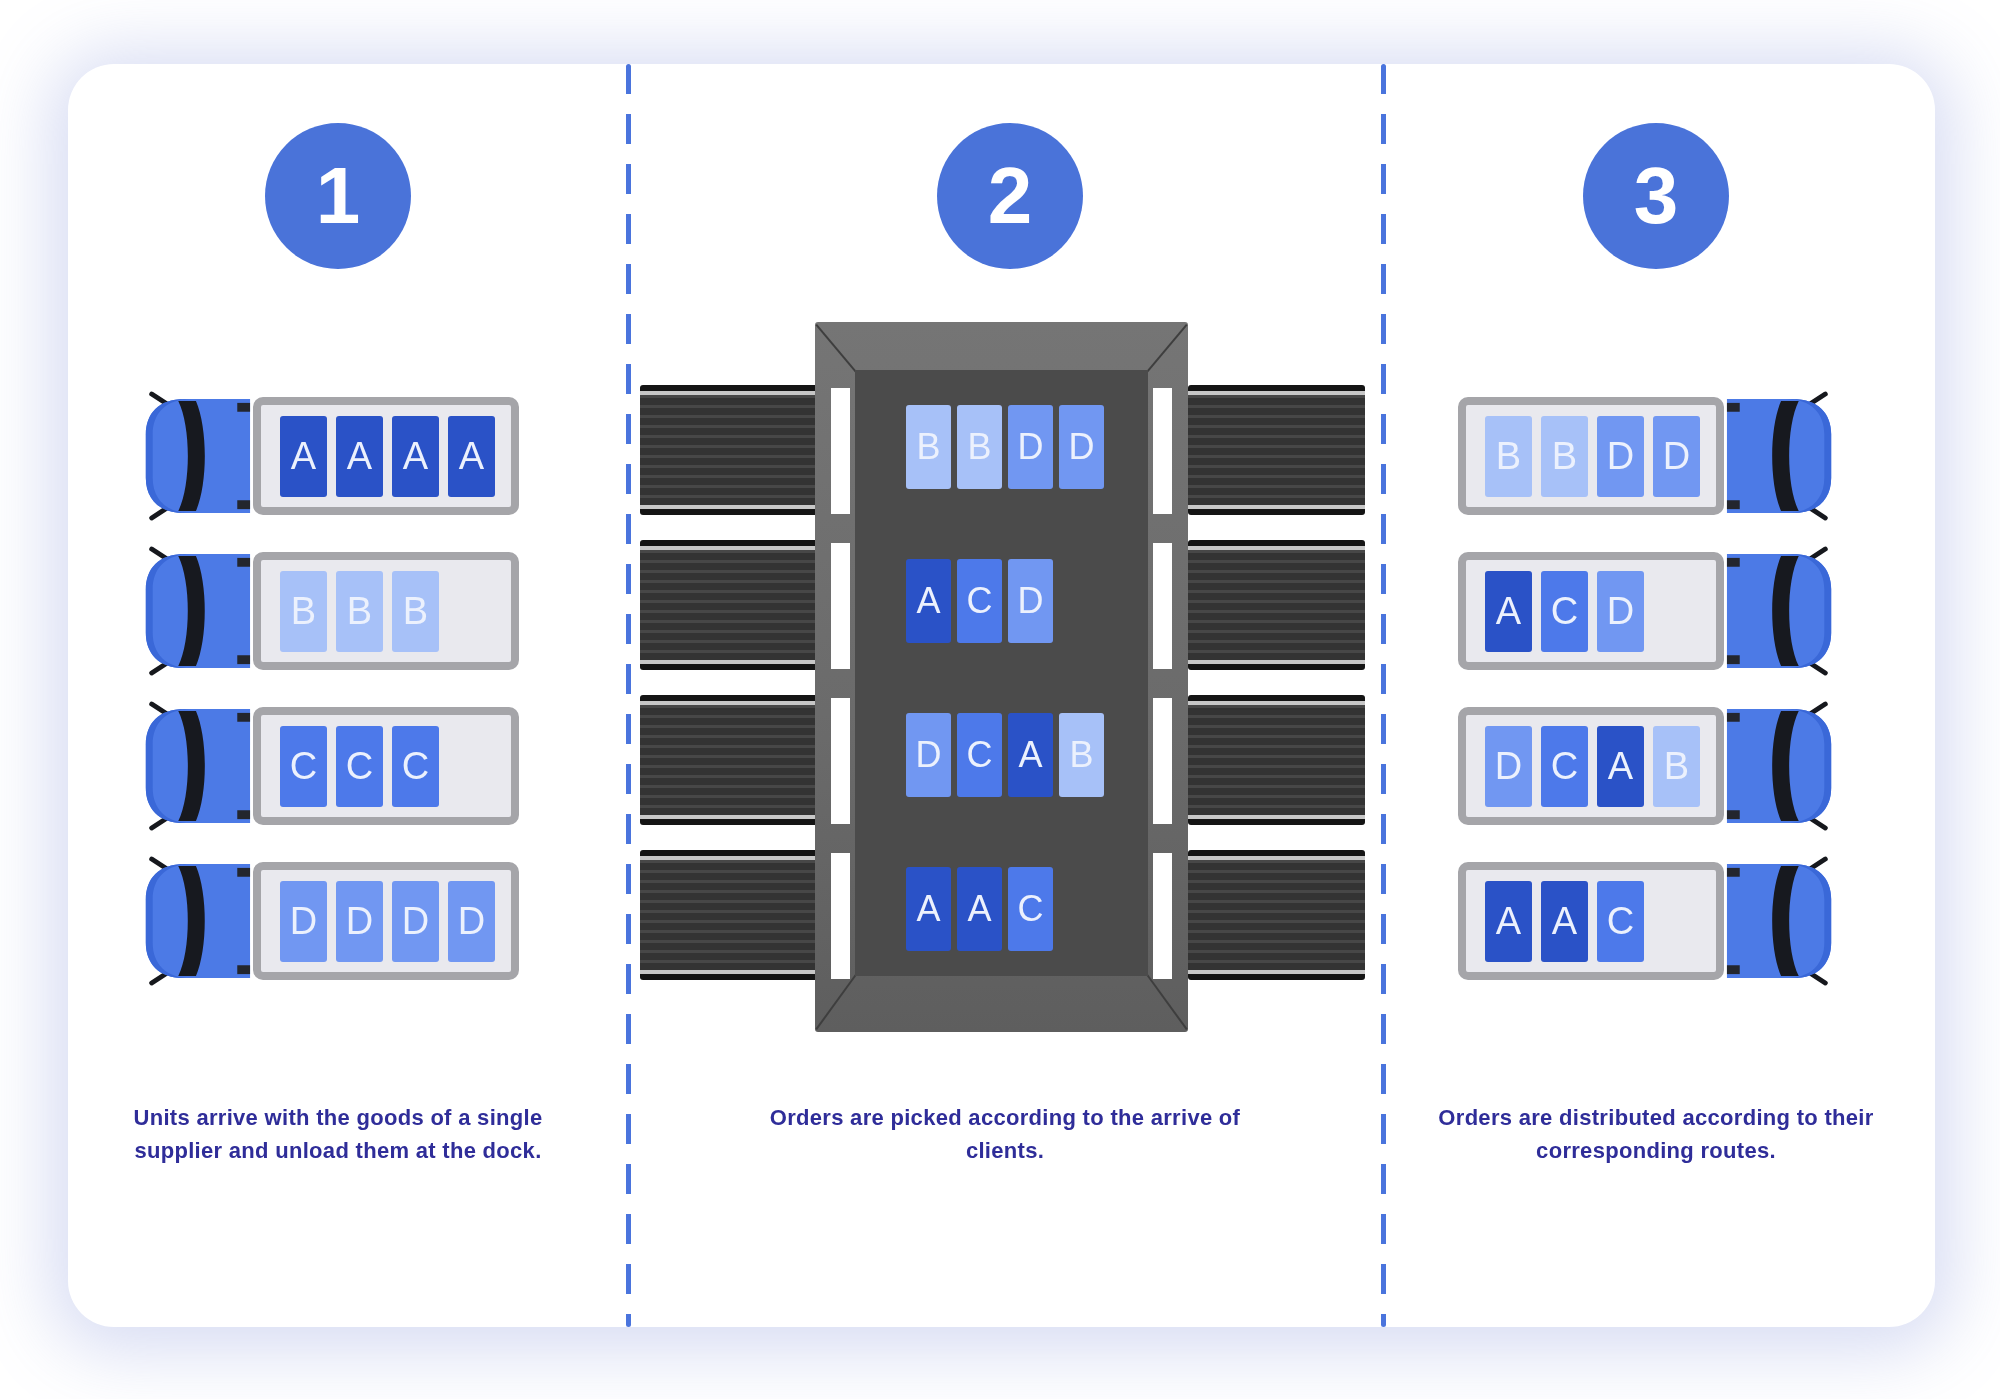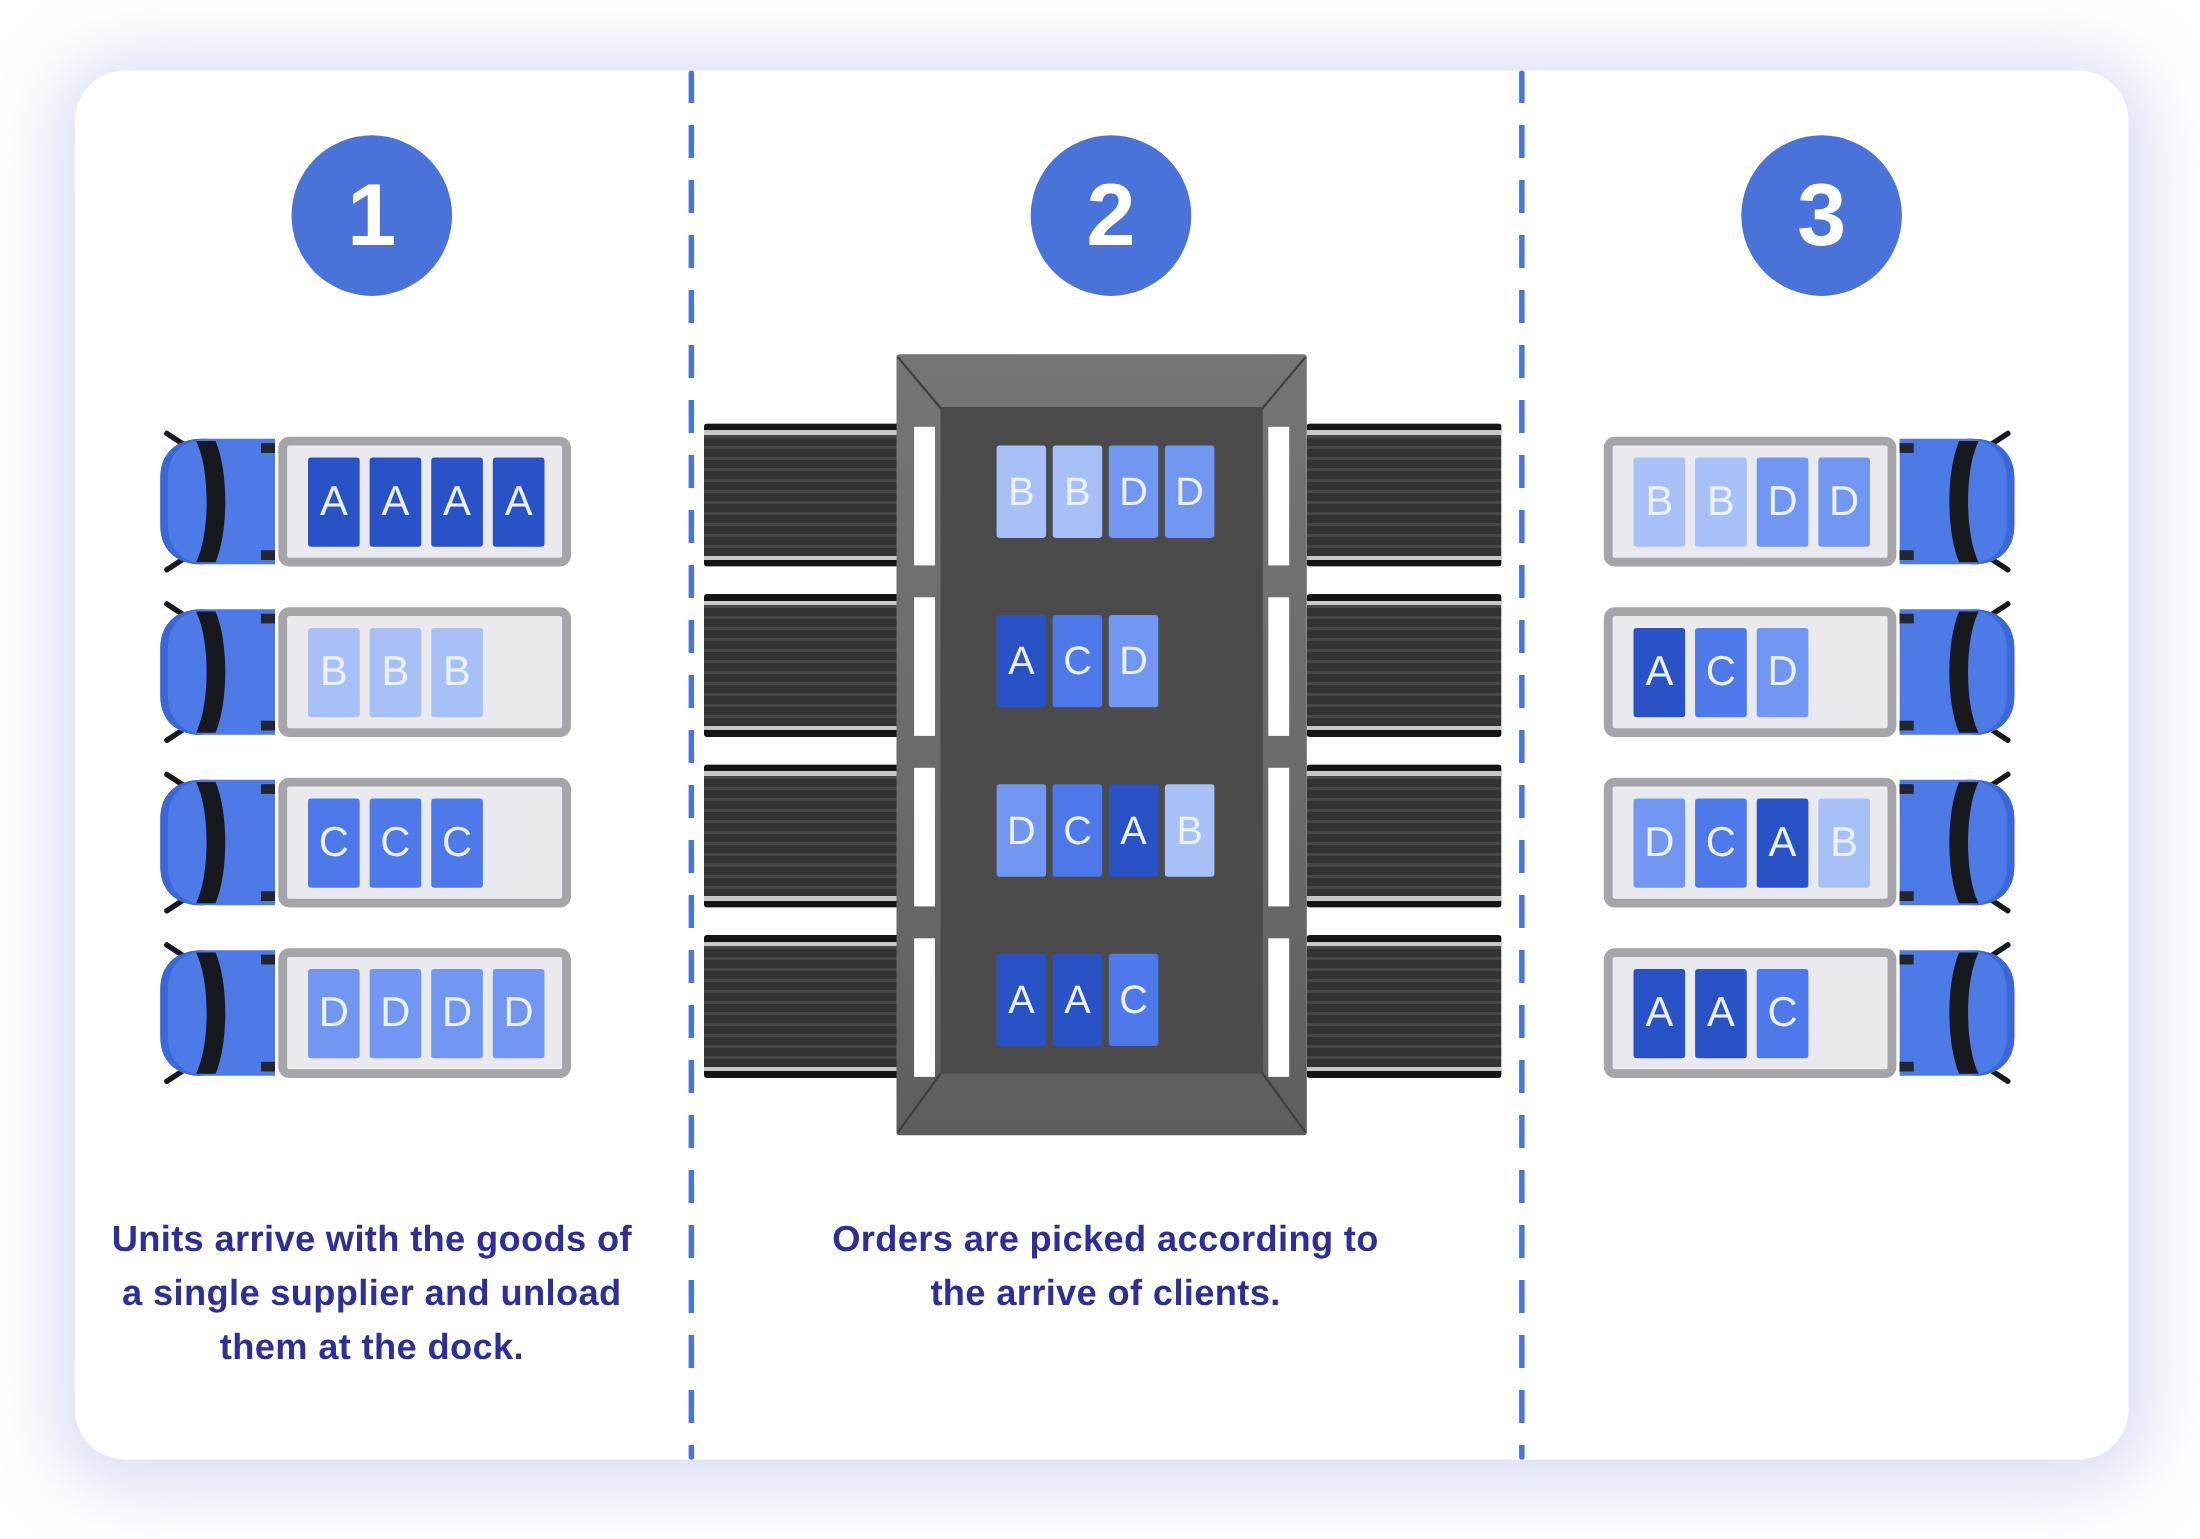--- a/index.html
+++ b/index.html
@@ -23,21 +23,21 @@
     position:absolute; top:59px; width:146px; height:146px; border-radius:50%;
     display:flex; align-items:center; justify-content:center;
     color:#ffffff; font-size:80px; font-weight:700;
   }
   .step-circle.s1 { left:197px; }
   .step-circle.s2 { left:869px; }
   .step-circle.s3 { left:1515px; }
   
   .caption {
     position:absolute; top:1038px; text-align:center;
-    font-size:33px; font-weight:700; line-height:1.48; letter-spacing:0.3px;
+    font-size:22px; font-weight:700; line-height:1.48; letter-spacing:0.3px;
   }
   .caption.cap1 { left:20px;  width:500px; }
   .caption.cap2 { left:677px; width:520px; }
   .caption.cap3 { left:1348px;width:480px; }
   
   .trucks { position:absolute; }
   .trucks.col1 { left:67px;  top:326px; }
   .trucks.col3 { left:1390px; top:326px; }
   .truck { display:flex; align-items:center; height:132px; margin-bottom:23px; }
   .cab { width:118px; height:132px; flex:none; }
@@ -296,15 +296,16 @@
   <path d="M44,10 C57,36 57,96 44,122 L62,122 C74,94 74,38 62,10 Z" fill="#17191f"></path>
   <rect x="104" y="12" width="13" height="9" fill="#23262e"></rect>
   <rect x="104" y="111" width="13" height="9" fill="#23262e"></rect>
 </svg>
           </div>
         </div>
       </div>
 
     <div class="caption cap1" style="color: rgb(47, 45, 153);">Units arrive with the goods of a single supplier and unload them at the dock.</div>
     <div class="caption cap2" style="color: rgb(47, 45, 153);">Orders are picked according to the arrive of clients.</div>
+    <div class="caption cap3" style="color: rgb(47, 45, 153);">Orders are distributed according to their corresponding routes.</div>
 
   </div>
 </div>
 
 </body></html>

